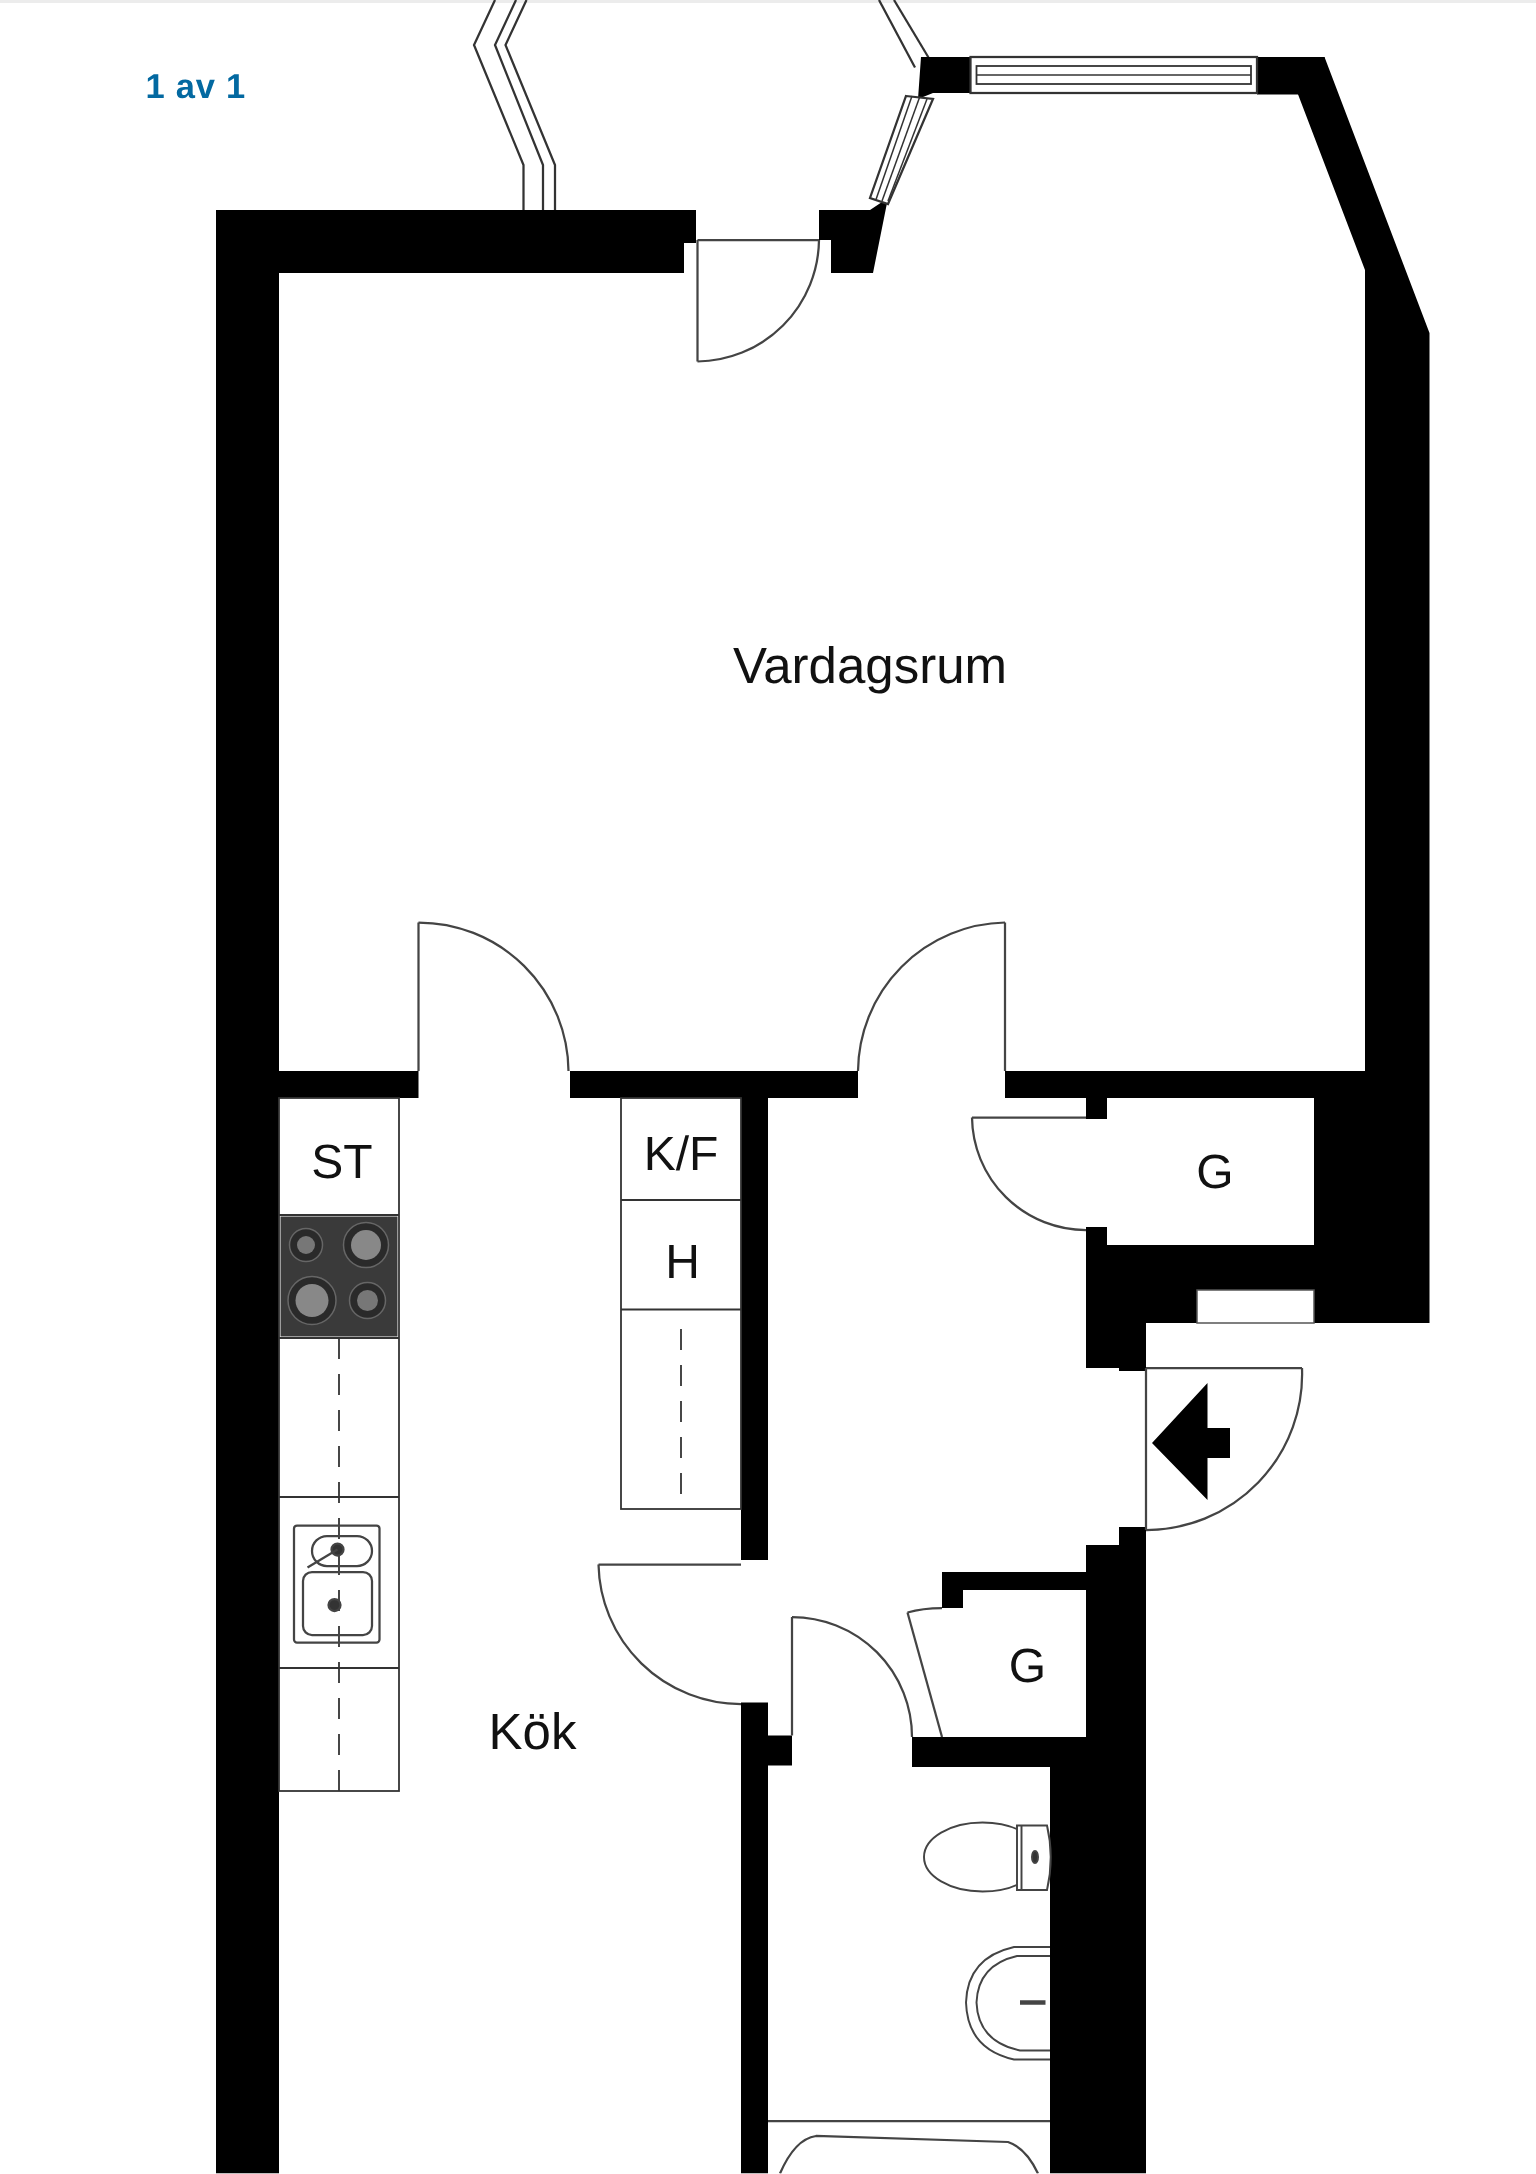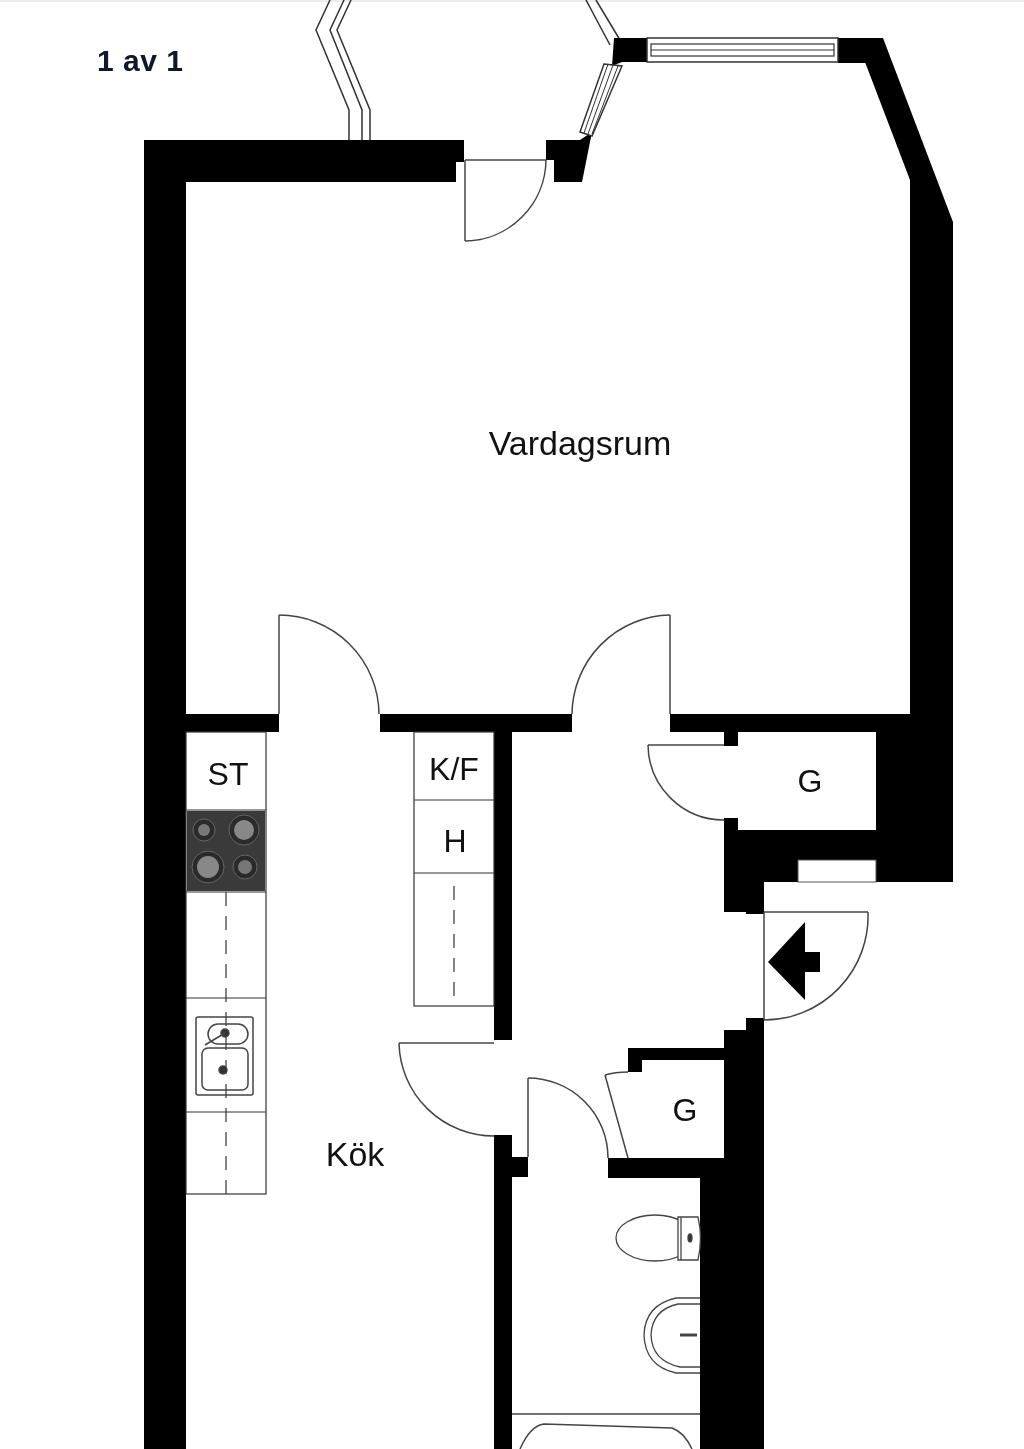--- a/index.html
+++ b/index.html
@@ -1,18 +1,18 @@
 <!DOCTYPE html>
 <html><head>
   <meta charset="utf-8">
   <style>
     html, body { margin: 0; padding: 0; background: #ffffff; }
     body { width: 1024px; height: 1449px; position: relative; overflow: hidden; font-family: "Liberation Sans", sans-serif; }
     .topline { position: absolute; left: 0; top: 0; width: 1024px; height: 2px; background: #ececec; }
-    .page-counter { position: absolute; left: 97px; top: 44px; font-size: 30px; font-weight: bold; color: #0f172a; letter-spacing: 0.5px; font-family: "Liberation Sans", sans-serif; }
+    .page-counter { position: absolute; left: 97px; top: 44px; font-size: 23px; font-weight: bold; color: #0369a1; letter-spacing: 0.5px; font-family: "Liberation Sans", sans-serif; }
     svg.plan { position: absolute; left: 0; top: 0; }
     .room-label { font-family: "Liberation Sans", sans-serif; fill: #111; }
   </style>
 </head>
 <body>
 
 <div class="topline"></div>
 <div class="page-counter">1 av 1</div>
 
 <svg class="plan" width="1024" height="1449" viewBox="0 0 1024 1449">

